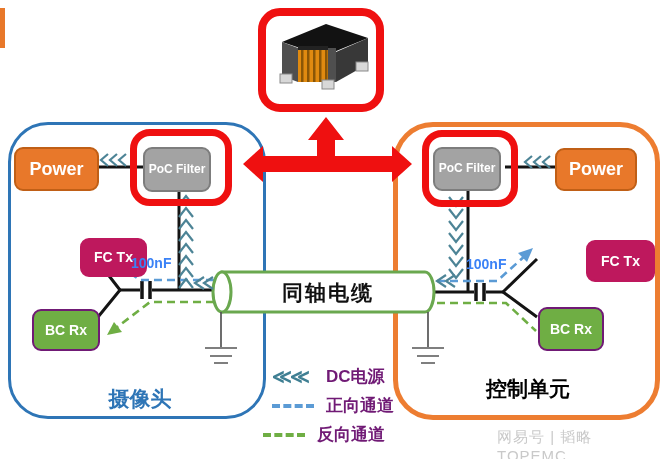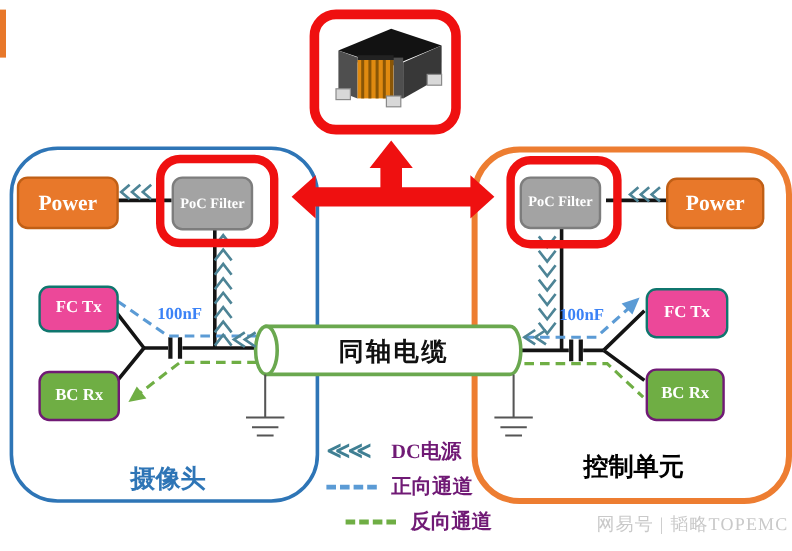--- a/index.html
+++ b/index.html
@@ -1,53 +1,53 @@
 <!DOCTYPE html>
 <html><head>
 <meta charset="utf-8">
 <style>
   html,body{margin:0;padding:0;background:#fff;}
   .stage{position:relative;width:660px;height:459px;background:#ffffff;overflow:hidden;
-         font-family:Liberation Serif, serif;}
+         font-family:Liberation Sans, sans-serif;}
   .abs{position:absolute;}
   .sliver{left:0;top:8px;width:5px;height:40px;background:#e8782a;}
   .unit{border-radius:40px;background:transparent;}
   .unit-left{left:8px;top:122px;width:252px;height:291px;border:3px solid #2e75b6;}
   .unit-right{left:393px;top:122px;width:257px;height:288px;border:5px solid #ed7d31;}
   .overlay{left:0;top:0;width:660px;height:459px;pointer-events:none;}
   .red-outline{border:7px solid #ef1010;border-radius:20px;background:transparent;}
   .ro-left{left:130px;top:129px;width:88px;height:63px;}
   .ro-right{left:422px;top:130px;width:82px;height:63px;}
   .top-red-box{left:258px;top:8px;width:110px;height:88px;border:8px solid #ef1010;
                border-radius:22px;background:#fff;}
   .node{display:flex;align-items:center;justify-content:center;color:#fff;font-weight:bold;
         text-align:center;border-radius:9px;line-height:1.15;}
   .power-l{left:14px;top:147px;width:81px;height:40px;background:#e8782a;border:2px solid #c05f16;font-size:18px;}
   .power-r{left:555px;top:148px;width:78px;height:39px;background:#e8782a;border:2px solid #c05f16;font-size:18px;}
   .poc{background:#a3a3a3;border:2px solid #7d7d7d;font-size:12px;}
   .poc-l{left:143px;top:147px;width:64px;height:41px;}
   .poc-r{left:433px;top:147px;width:64px;height:40px;}
-  .fctx{background:#ec4899;border:2px solid #0f766e;font-size:14px;}
+  .fctx{background:#be185d;border:2px solid #be185d;font-size:14px;margin-left:48px;}
   .fctx-l{left:32px;top:238px;width:63px;height:35px;}
   .fctx-r{left:538px;top:240px;width:65px;height:38px;}
   .bcrx{background:#6fae44;border:2px solid #701a75;font-size:14px;}
   .bcrx-l{left:32px;top:309px;width:64px;height:38px;}
   .bcrx-r{left:538px;top:307px;width:62px;height:40px;}
   .cable-label{left:248px;top:279px;width:160px;text-align:center;font-size:21px;
                font-weight:bold;color:#111;letter-spacing:2px;}
   .caplabel{font-size:14px;font-weight:bold;color:#3b82f6;}
   .cap-l{left:131px;top:255px;}
   .cap-r{left:466px;top:256px;}
   .unit-title{font-size:21px;font-weight:bold;text-align:center;}
   .title-l{left:88px;top:373px;width:104px;color:#2e75b6;margin-top:12px;}
   .title-r{left:468px;top:375px;width:120px;color:#000000;}
   .legend-row{display:flex;align-items:center;gap:10px;}
   .lg1{left:272px;top:365px;}
   .lg2{left:272px;top:394px;}
-  .lg3{left:288px;top:423px;}
+  .lg3{left:263px;top:423px;}
   .lg-chev{color:#3f7f93;font-size:19px;font-weight:bold;letter-spacing:-2px;width:44px;line-height:1;}
   .lg-dash{width:42px;height:0;border-top:4px dashed #5b9bd5;margin-right:2px;}
   .lg-dash-green{border-top-color:#6fae44;}
   .lg-label{font-size:17px;font-weight:bold;color:#701a75;}
   .watermark{left:497px;top:428px;font-size:15px;color:#c9c9c9;letter-spacing:1px;}
 </style>
 </head>
 <body>
 
 <div class="stage">

